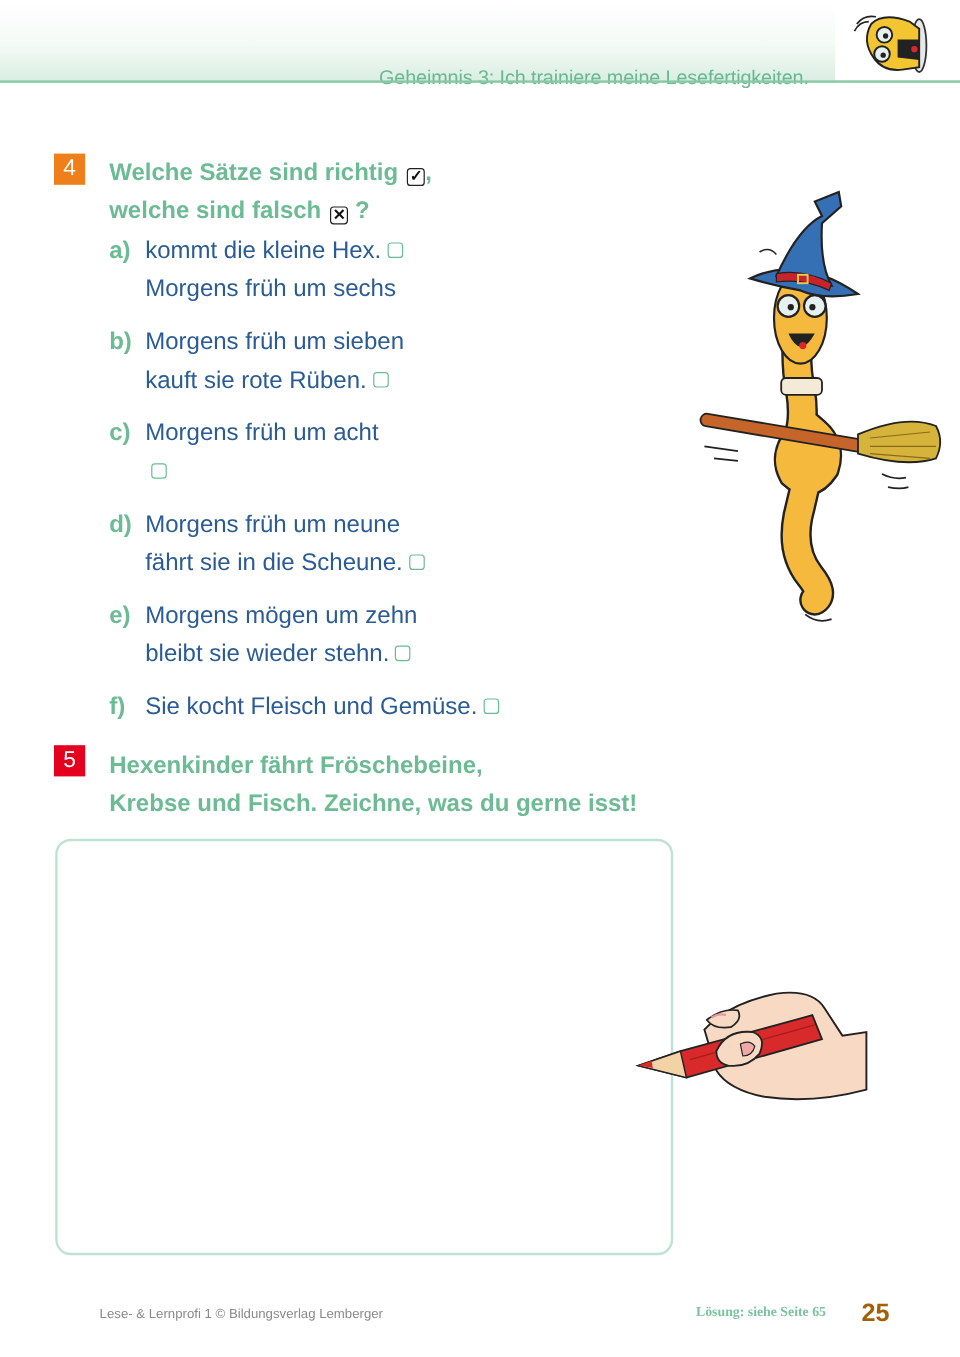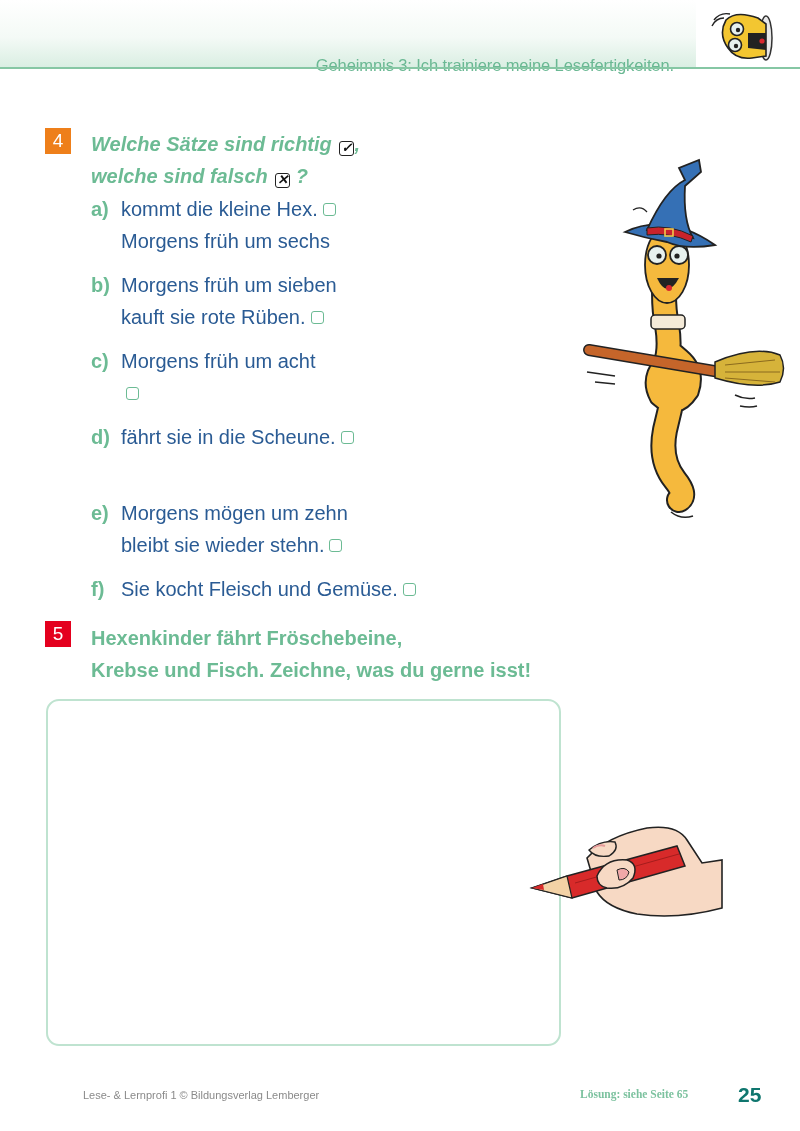--- a/index.html
+++ b/index.html
@@ -25,21 +25,21 @@
       text-align: center; line-height: 26px;
     }
     .num-4 { left: 45px; top: 128px; background: #ee7f1a; }
     .num-5 { left: 45px; top: 621px; background: #e4001e; }
 
     .task-title {
       position: absolute; left: 91px;
       font-family: "Liberation Sans", sans-serif; font-weight: bold; font-size: 20px;
       color: #6cbb94; line-height: 32px;
     }
-    .t4 { top: 128px; font-style: italic; }
+    .t4 { top: 128px; }
     .t5 { top: 622px; }
 
     .mini-box {
       display: inline-block; width: 15px; height: 15px; border: 1.6px solid #222;
       border-radius: 3px; vertical-align: -1px; position: relative; margin-left: 2px;
       font-size: 13px; line-height: 12px; text-align: center; color: #111; font-weight: bold;
     }
 
     .item {
       position: absolute; left: 91px; font-family: "Liberation Sans", sans-serif;
@@ -62,22 +62,22 @@
 
     .footer-left {
       position: absolute; left: 46px; top: 1089px;
       font-family: "Liberation Sans", sans-serif; font-size: 11px; color: #8a8a8a; margin-left: 37px;
     }
     .footer-sol {
       position: absolute; left: 580px; top: 1088px;
       font-family: Liberation Serif, serif; font-weight: bold; font-size: 11.5px; color: #7cc29f;
     }
     .footer-page {
-      position: absolute; left: 738px; top: 1083px;
-      font-family: "Liberation Sans", sans-serif; font-weight: bold; font-size: 21px; color: #0f766e;
+      position: absolute; left: 718px; top: 1083px;
+      font-family: "Liberation Sans", sans-serif; font-weight: bold; font-size: 21px; color: #a16207;
     }
   </style>
 </head>
 <body>
 
 <div class="header">
   <div class="header-title">Geheimnis 3: Ich trainiere meine Lesefertigkeiten.</div>
   <div class="header-mascot">
     <svg width="104" height="67" viewBox="0 0 104 67">
       <ellipse cx="70" cy="38" rx="6" ry="22" fill="#e8e8e8" stroke="#333" stroke-width="1.5"></ellipse>
@@ -120,20 +120,21 @@
 </div>
 
 <div class="item" style="top:345px;">
   <span class="item-letter">c)</span>
   <span class="item-text">Morgens früh um acht</span>
   <span class="item-text"><span class="check-box"></span></span>
 </div>
 
 <div class="item" style="top:421px;">
   <span class="item-letter">d)</span>
+  <span class="item-text">Morgens früh um neune</span>
   <span class="item-text"><span>fährt sie in die Scheune.</span><span class="check-box"></span></span>
 </div>
 
 <div class="item" style="top:497px;">
   <span class="item-letter">e)</span>
   <span class="item-text">Morgens mögen um zehn</span>
   <span class="item-text"><span>bleibt sie wieder stehn.</span><span class="check-box"></span></span>
 </div>
 
 <div class="item" style="top:573px;">

